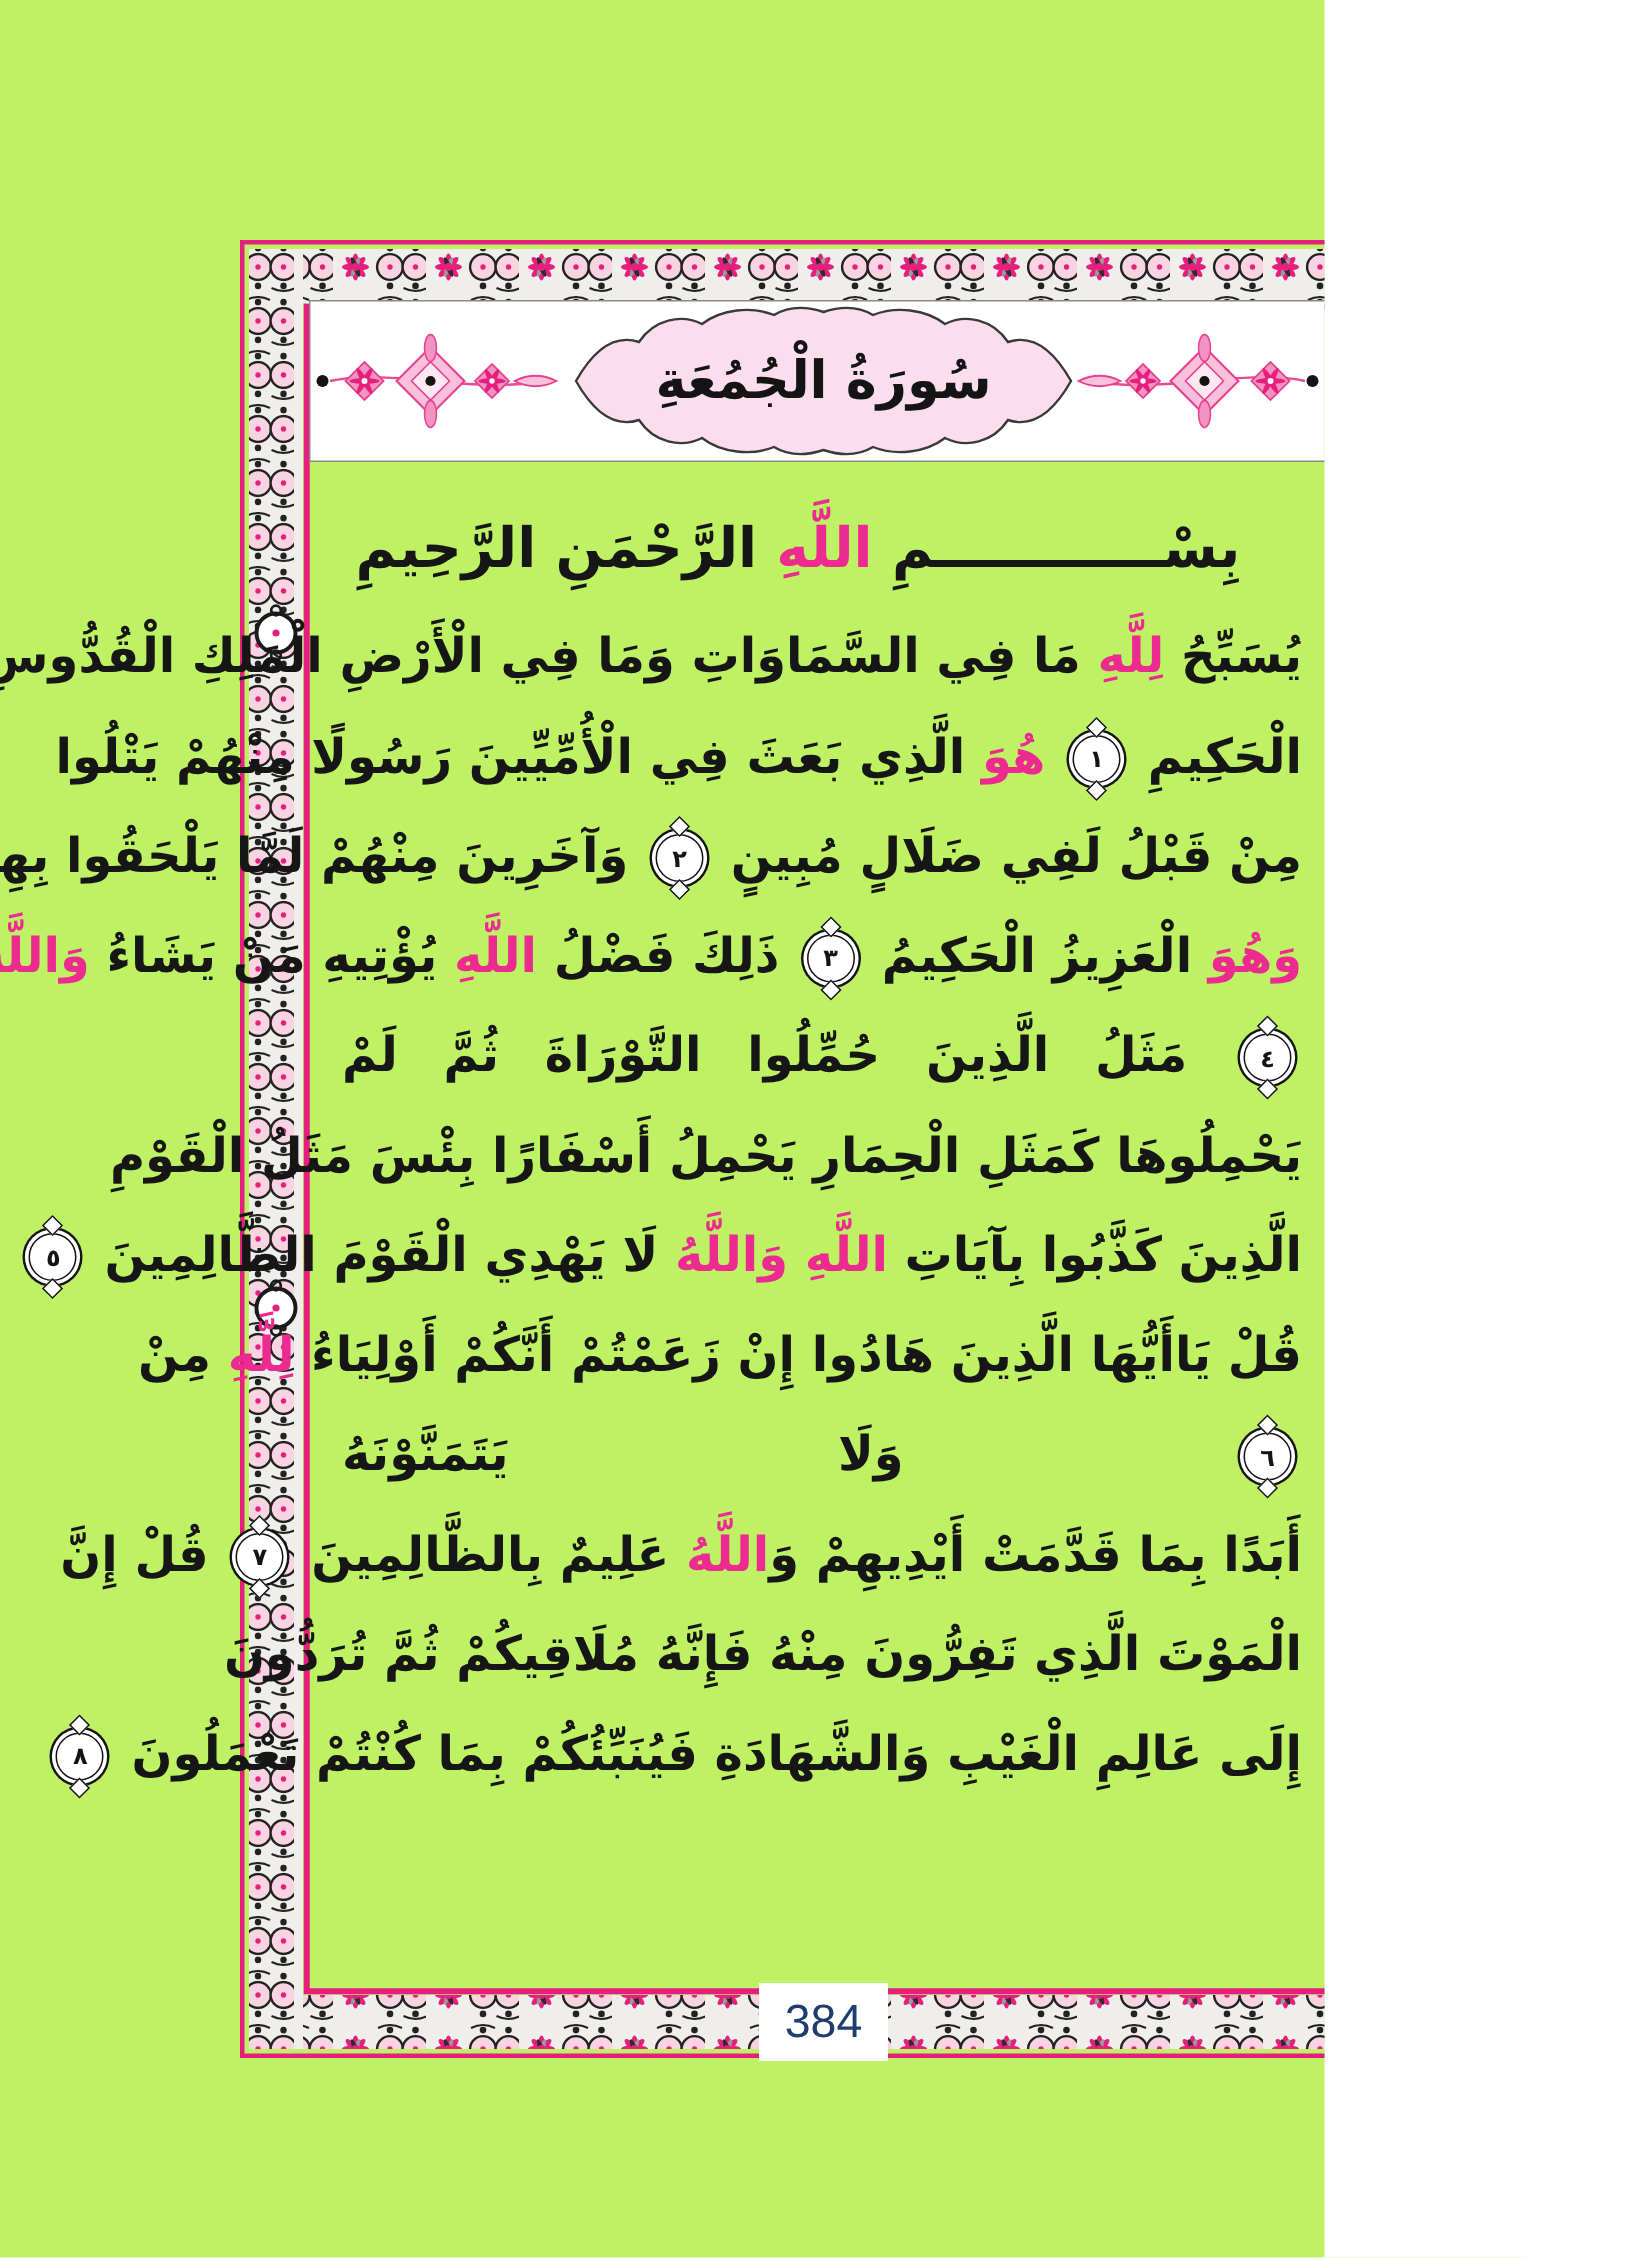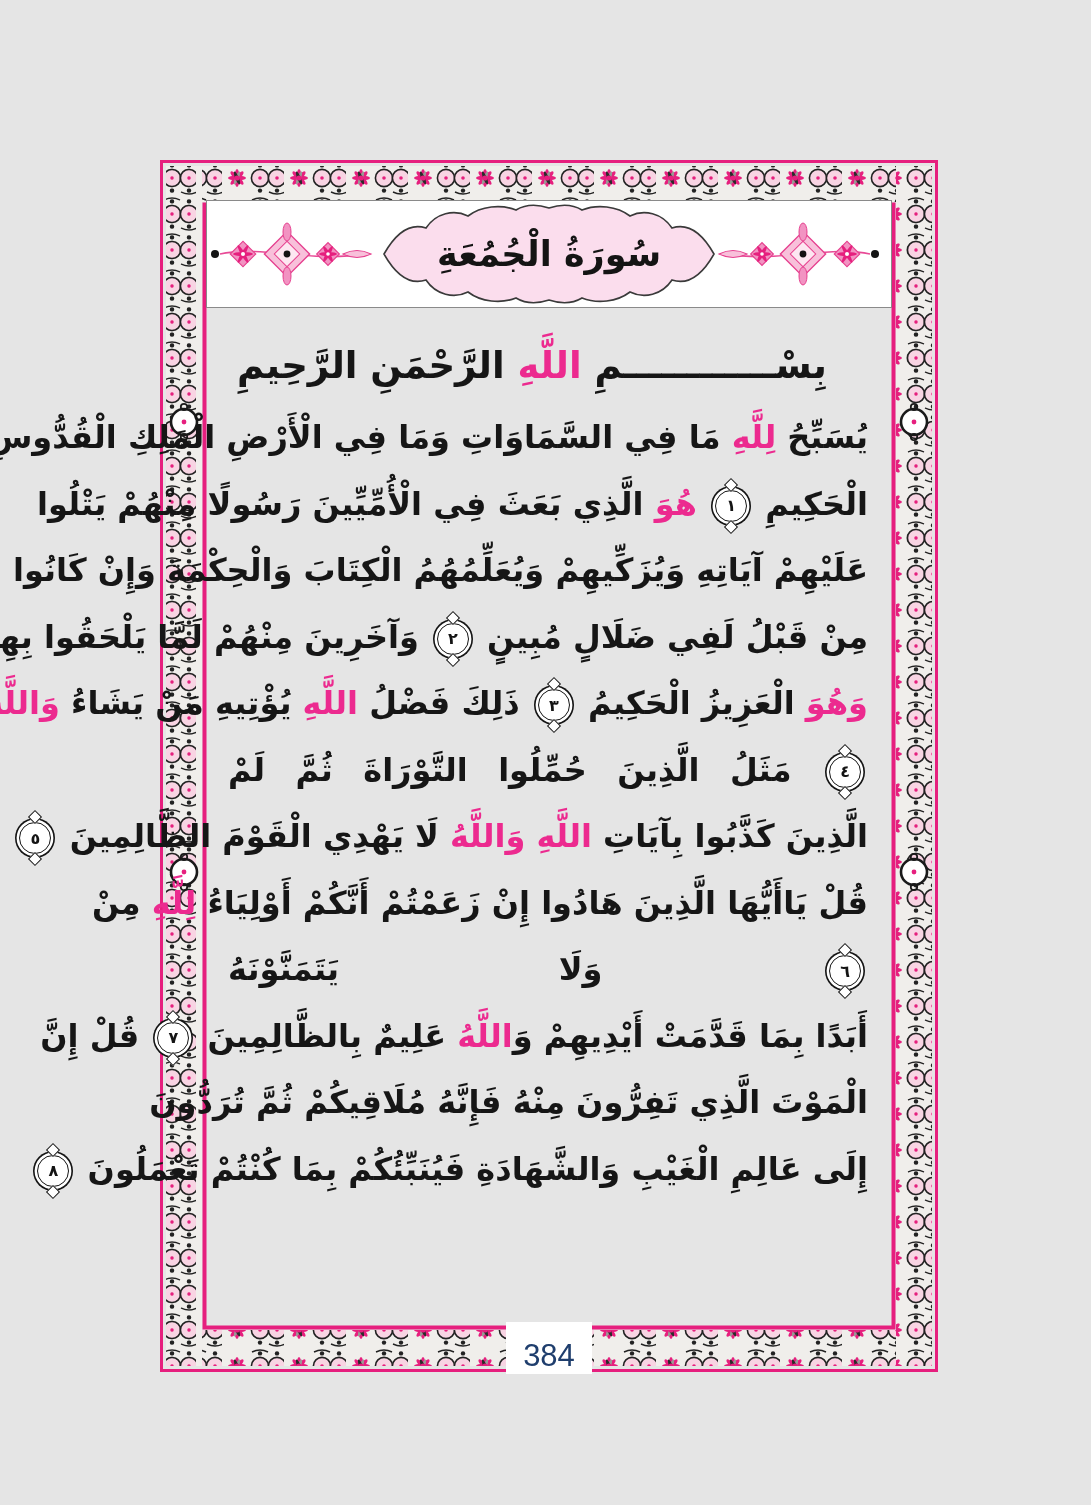--- a/index.html
+++ b/index.html
@@ -1,16 +1,16 @@
 <!DOCTYPE html>
 <html lang="ar"><head>
 <meta charset="utf-8">
 <style>
   html,body{margin:0;padding:0;background:#ffffff;}
-  .page{position:relative;width:1091px;height:1505px;background:#e5e5e5;overflow:hidden;
+  .page{position:relative;width:883px;height:1505px;background:#bef264;overflow:hidden;
         font-family:"DejaVu Sans",sans-serif;}
   
   .frame-svg{position:absolute;left:160px;top:160px;width:778px;height:1212px;}
   
   .header-strip{position:absolute;left:206px;top:200px;width:684px;height:106px;
         background:#fff;border:1px solid #8a8a8a;}
   .header-art{position:absolute;left:0;top:0;width:684px;height:106px;}
   .surah-title{position:absolute;left:0;top:0;width:684px;height:106px;
         display:flex;align-items:center;justify-content:center;
         font-size:35px;font-weight:bold;color:#141414;direction:rtl;}
@@ -28,21 +28,21 @@
         box-shadow:0 0 0 2.4px #ffffff,0 0 0 4px #141414;background:#fff;
         position:relative;vertical-align:middle;margin:0 7px;line-height:normal;}
   .medallion::before,.medallion::after{content:'';position:absolute;left:50%;
         width:8px;height:8px;background:#fff;border:1.6px solid #141414;
         transform:translateX(-50%) rotate(45deg);}
   .medallion::before{top:-11px;}
   .medallion::after{bottom:-11px;}
   .vnum{font-size:16px;font-weight:bold;color:#141414;}
   
   .pagenum-box{position:absolute;left:506px;top:1322px;width:86px;height:52px;
-        background:#fff;display:flex;align-items:flex-end;justify-content:center;}
+        background:#fff;display:flex;align-items:center;justify-content:center;}
   .pagenum{font-size:31px;color:#1f3e6d;font-family:"Liberation Sans",sans-serif;}
 </style>
 </head>
 <body>
 
 <div class="page">
 
   <svg class="frame-svg" viewBox="0 0 778 1212" xmlns="http://www.w3.org/2000/svg">
     <defs>
       <pattern id="bandH" width="62" height="36" patternUnits="userSpaceOnUse">
@@ -178,30 +178,30 @@
     <div class="surah-title">سُورَةُ الْجُمُعَةِ</div>
   </div>
 
   <div class="bismillah"><span>بِسْــــــــــــمِ </span><span class="pink">اللَّهِ</span><span> الرَّحْمَنِ الرَّحِيمِ</span></div>
 
   <div class="text-block">
       <div class="qline"><span>يُسَبِّحُ </span><span class="pink">لِلَّهِ</span><span> مَا فِي السَّمَاوَاتِ وَمَا فِي الْأَرْضِ الْمَلِكِ الْقُدُّوسِ الْعَزِيزِ</span></div>
       <div class="qline"><span>الْحَكِيمِ </span><span class="medallion">
           <span class="vnum">١</span>
         </span><span> </span><span class="pink">هُوَ</span><span> الَّذِي بَعَثَ فِي الْأُمِّيِّينَ رَسُولًا مِنْهُمْ يَتْلُوا</span></div>
-      <div class="qline"><span>عَلَيْهِمْ آيَاتِهِ وَيُزَكِّيهِمْ وَيُعَلِّمُهُمُ الْكِتَابَ وَالْحِكْمَةَ وَإِنْ كَانُوا</span></div>
       <div class="qline"><span>مِنْ قَبْلُ لَفِي ضَلَالٍ مُبِينٍ </span><span class="medallion">
           <span class="vnum">٢</span>
         </span><span> وَآخَرِينَ مِنْهُمْ لَمَّا يَلْحَقُوا بِهِمْ</span></div>
       <div class="qline"><span class="pink">وَهُوَ</span><span> الْعَزِيزُ الْحَكِيمُ </span><span class="medallion">
           <span class="vnum">٣</span>
         </span><span> ذَلِكَ فَضْلُ </span><span class="pink">اللَّهِ</span><span> يُؤْتِيهِ مَنْ يَشَاءُ </span><span class="pink">وَاللَّهُ</span></div>
       <div class="qline"><span class="medallion">
           <span class="vnum">٤</span>
         </span><span> مَثَلُ الَّذِينَ حُمِّلُوا التَّوْرَاةَ ثُمَّ لَمْ</span></div>
+      <div class="qline"><span>يَحْمِلُوهَا كَمَثَلِ الْحِمَارِ يَحْمِلُ أَسْفَارًا بِئْسَ مَثَلُ الْقَوْمِ</span></div>
       <div class="qline"><span>الَّذِينَ كَذَّبُوا بِآيَاتِ </span><span class="pink">اللَّهِ</span><span> </span><span class="pink">وَاللَّهُ</span><span> لَا يَهْدِي الْقَوْمَ الظَّالِمِينَ </span><span class="medallion">
           <span class="vnum">٥</span>
         </span></div>
       <div class="qline"><span>قُلْ يَاأَيُّهَا الَّذِينَ هَادُوا إِنْ زَعَمْتُمْ أَنَّكُمْ أَوْلِيَاءُ </span><span class="pink">لِلَّهِ</span><span> مِنْ</span></div>
       <div class="qline"><span class="medallion">
           <span class="vnum">٦</span>
         </span><span> وَلَا يَتَمَنَّوْنَهُ</span></div>
       <div class="qline"><span>أَبَدًا بِمَا قَدَّمَتْ أَيْدِيهِمْ وَ</span><span class="pink">اللَّهُ</span><span> عَلِيمٌ بِالظَّالِمِينَ </span><span class="medallion">
           <span class="vnum">٧</span>
         </span><span> قُلْ إِنَّ</span></div>

